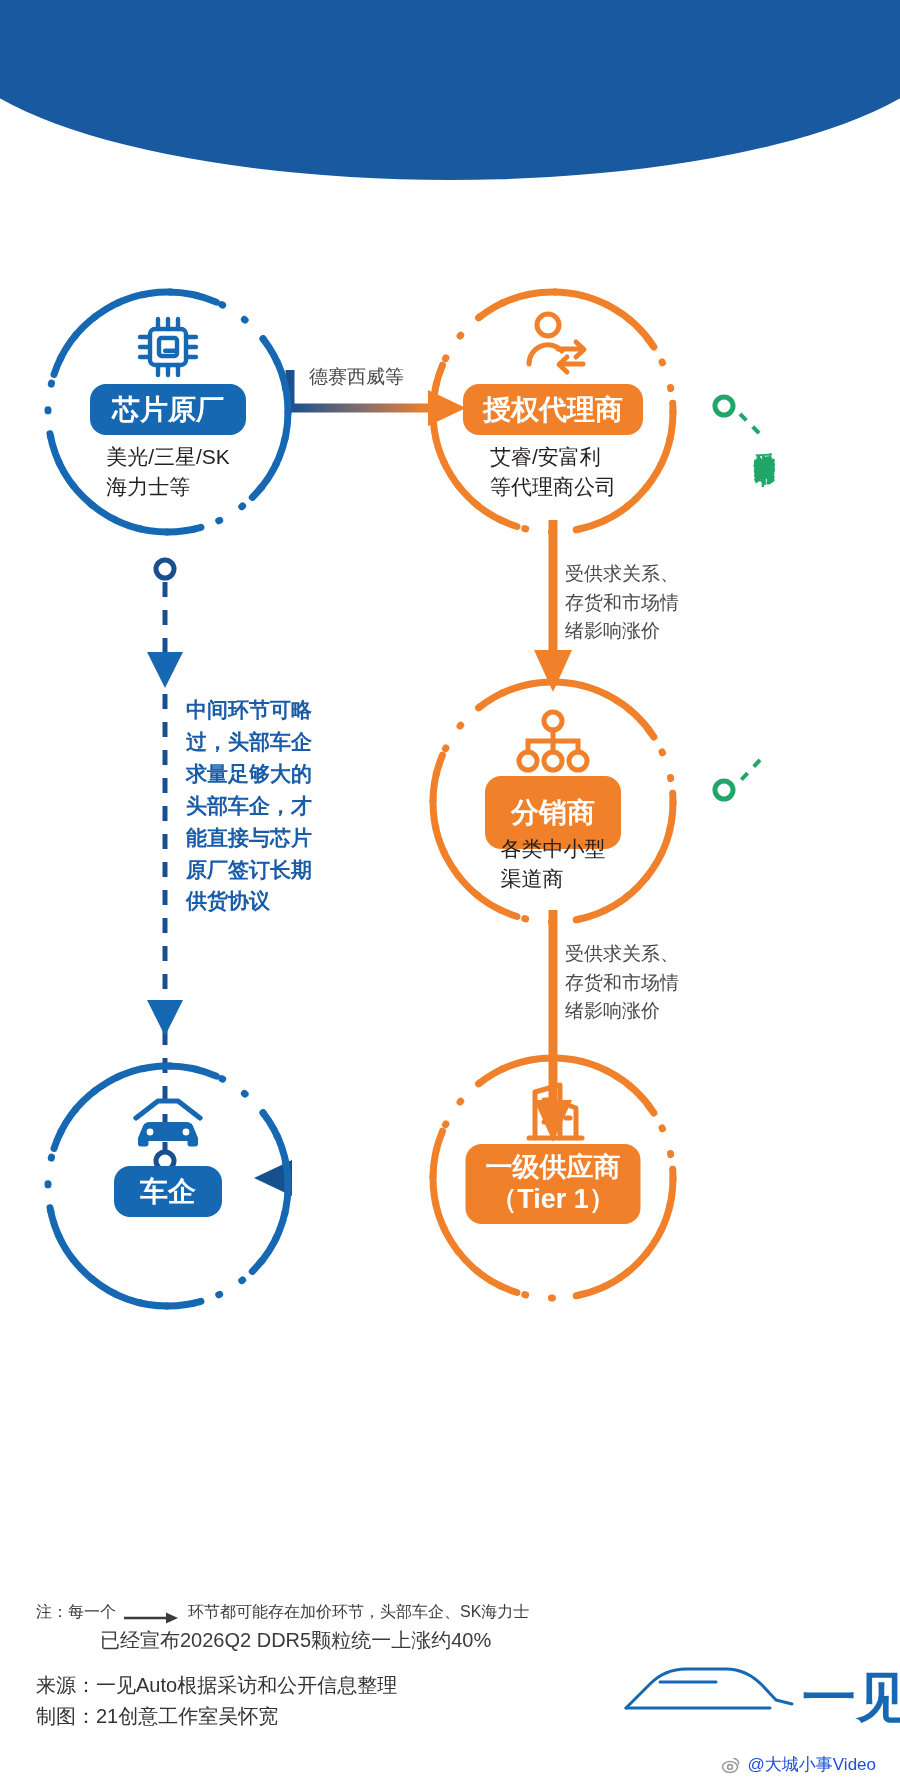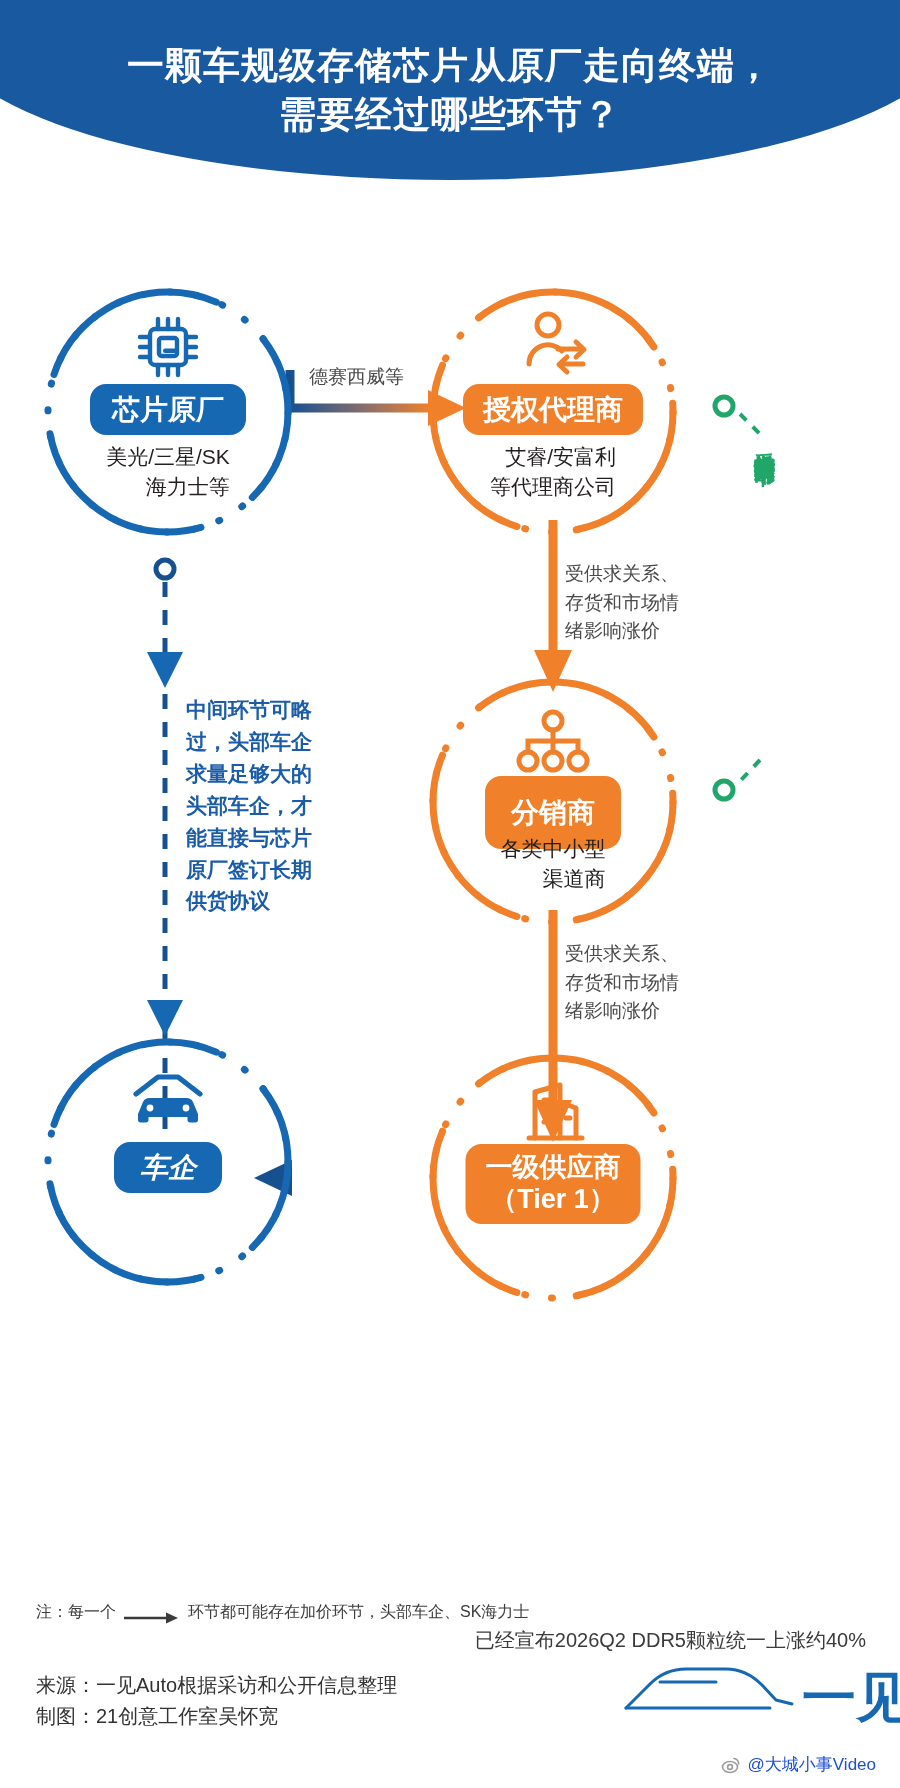--- a/index.html
+++ b/index.html
@@ -19,54 +19,50 @@
   
   .node{position:absolute;}
   .node .ring{position:absolute;left:0;top:0;}
   .node .icon{position:absolute;left:0;right:0;display:flex;justify-content:center;}
   .pill{position:absolute;left:50%;transform:translateX(-50%);
         border-radius:16px;color:#fff;font-weight:bold;text-align:center;
         white-space:nowrap;line-height:1.18;}
   .pill.blue{background:#1668b3;}
   .pill.orange{background:#f0812a;}
   .sub{position:absolute;left:50%;transform:translateX(-50%);
-       text-align:right;color:#231f20;font-size:21px;line-height:1.42;white-space:nowrap;}
+       text-align:left;color:#231f20;font-size:21px;line-height:1.42;white-space:nowrap;}
 
   
   .edge-label{position:absolute;color:#4a4a4a;font-size:19px;line-height:1.5;}
   .edge-label.blue-strong{color:#1a5ca8;font-weight:bold;font-size:21px;line-height:1.52;}
 
   .vlabel{position:absolute;color:#21a66a;font-weight:bold;font-size:21px;
           line-height:1.18;letter-spacing:1px;
           writing-mode:vertical-rl;text-orientation:upright;white-space:nowrap;}
 
   
   .footer{position:absolute;left:36px;top:1600px;width:830px;color:#3b3b3b;}
   .footer-row{font-size:20px;line-height:1.55;color:#333;white-space:nowrap;}
   .footer-note{display:flex;align-items:flex-end;font-size:16px;line-height:1.55;}
   .footer-note .arrowglyph{display:inline-block;margin:0 8px;}
-  .footer-line2{font-size:20px;line-height:1.55;padding-left:64px;margin-bottom:14px;text-align:right;}
+  .footer-line2{font-size:20px;line-height:1.55;padding-left:64px;margin-bottom:14px;}
   .footer-src{margin-top:10px;}
   .logo{position:absolute;right:40px;top:1650px;width:240px;height:90px;}
   .watermark{position:absolute;right:24px;bottom:12px;display:flex;align-items:center;
              gap:7px;color:#1d4ed8;font-size:17px;}
   .wm-icon{width:20px;height:20px;}
   svg{display:block;overflow:visible;}
 </style>
 </head>
 <body>
 
 <div class="canvas">
 
   <div class="header">
     <div class="header-bg"></div>
-    <div class="header-title">
-      <span>一颗车规级存储芯片从原厂走向终端，</span>
-      <span>需要经过哪些环节？</span>
-    </div>
   </div>
 
   <svg width="900" height="1788" style="position:absolute;left:0;top:0;">
     <defs>
       <linearGradient id="gradBlueOrange" x1="0" y1="0" x2="1" y2="0">
         <stop offset="0%" stop-color="#17508f"></stop>
         <stop offset="55%" stop-color="#8c6f6a"></stop>
         <stop offset="100%" stop-color="#f0812a"></stop>
       </linearGradient>
       <linearGradient id="gradOrangeBlue" x1="1" y1="0" x2="0" y2="0">
@@ -213,21 +209,21 @@
           <path d="M 46 38 L 50 38"></path>
         </g>
       </svg>
     </div>
     <div class="pill orange" style="top:92px;padding:8px 20px;font-size:27px;">
       <div>一级供应商</div>
       <div>（Tier 1）</div>
     </div>
   </div>
 
-  <div class="node" style="left:42px;top:1036px;width:252px;height:252px;font-style:italic;">
+  <div class="node" style="left:42px;top:1060px;width:252px;height:252px;">
     <svg class="ring" width="252" height="252">
       <circle cx="126" cy="126" r="120" fill="none" stroke="#1668b3" stroke-width="7" stroke-dasharray="200 60 200 60" stroke-dashoffset="105" stroke-linecap="round"></circle>
       <circle cx="126" cy="126" r="120" fill="none" stroke="#1668b3" stroke-width="7" stroke-dasharray="1 26" stroke-linecap="round"></circle>
     </svg>
     <div class="icon" style="top:38px;">
       <svg width="80" height="56" viewBox="0 0 80 56">
         <g stroke="#1668b3" stroke-width="5.2" fill="none" stroke-linecap="round" stroke-linejoin="round">
           <path d="M 8 20 L 30 3 L 50 3 L 72 20"></path>
         </g>
         <path d="M 10 40 L 15 28 C 16.5 25 18.5 24 21.5 24 L 58.5 24 C 61.5 24 63.5 25 65 28 L 70 40 L 70 46 C 70 47.5 69 48.5 67.5 48.5 L 62 48.5 C 60.5 48.5 59.5 47.5 59.5 46 L 59.5 43 L 20.5 43 L 20.5 46 C 20.5 47.5 19.5 48.5 18 48.5 L 12.5 48.5 C 11 48.5 10 47.5 10 46 Z" fill="#1668b3"></path>

